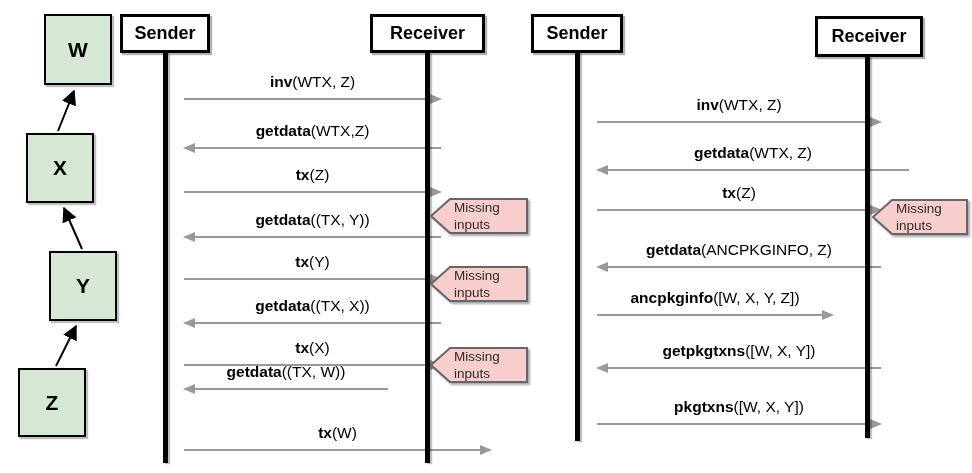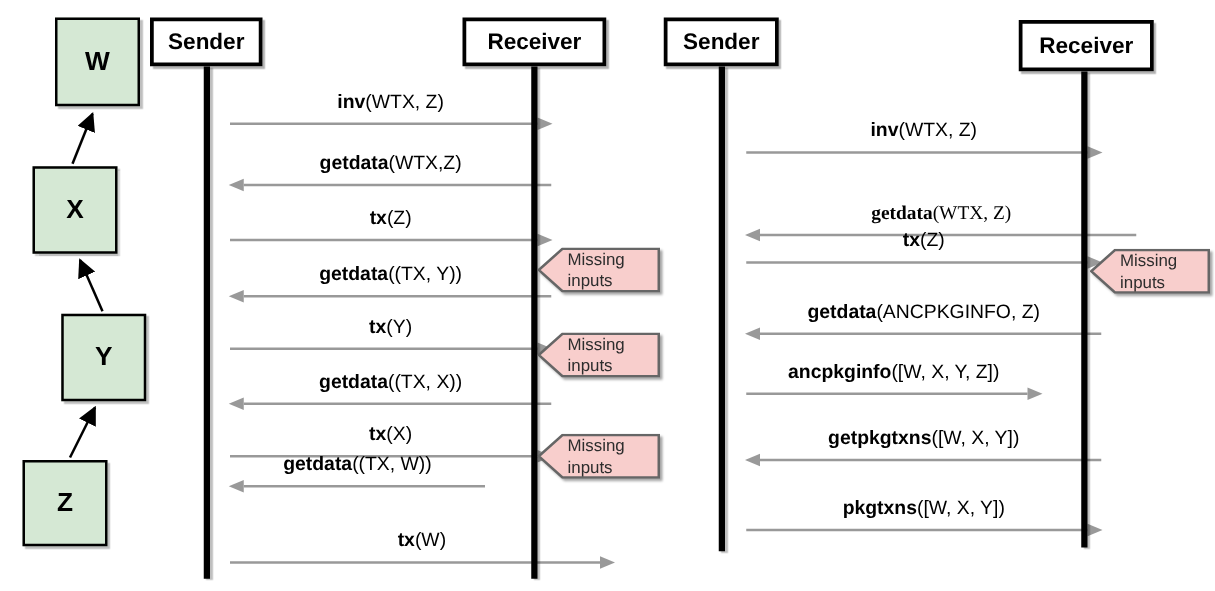--- a/index.html
+++ b/index.html
@@ -165,21 +165,21 @@
     <span>Receiver</span>
   </div>
   <div class="lifeline" style="left:575px; top:53px; height:388px;"></div>
   <div class="lifeline" style="left:865px; top:57px; height:381px;"></div>
 
   <div class="msg dir-right" style="left:581px; top:97px; width:284px;">
     <div class="msg-label"><b>inv</b><span>(WTX, Z)</span></div>
     <div class="msg-line"></div>
     <div class="head head-right"></div>
   </div>
-  <div class="msg dir-left" style="left:581px; top:163px; width:312px;font-family:Liberation Serif, serif;">
+  <div class="msg dir-left" style="left:581px; top:145px; width:312px;">
     <div class="msg-label"><b>getdata</b><span>(WTX, Z)</span></div>
     <div class="msg-line"></div>
     <div class="head head-left"></div>
   </div>
   <div class="msg dir-right" style="left:581px; top:185px; width:284px;">
     <div class="msg-label"><b>tx</b><span>(Z)</span></div>
     <div class="msg-line"></div>
     <div class="head head-right"></div>
   </div>
   <div class="msg dir-left" style="left:581px; top:242px; width:284px;">

